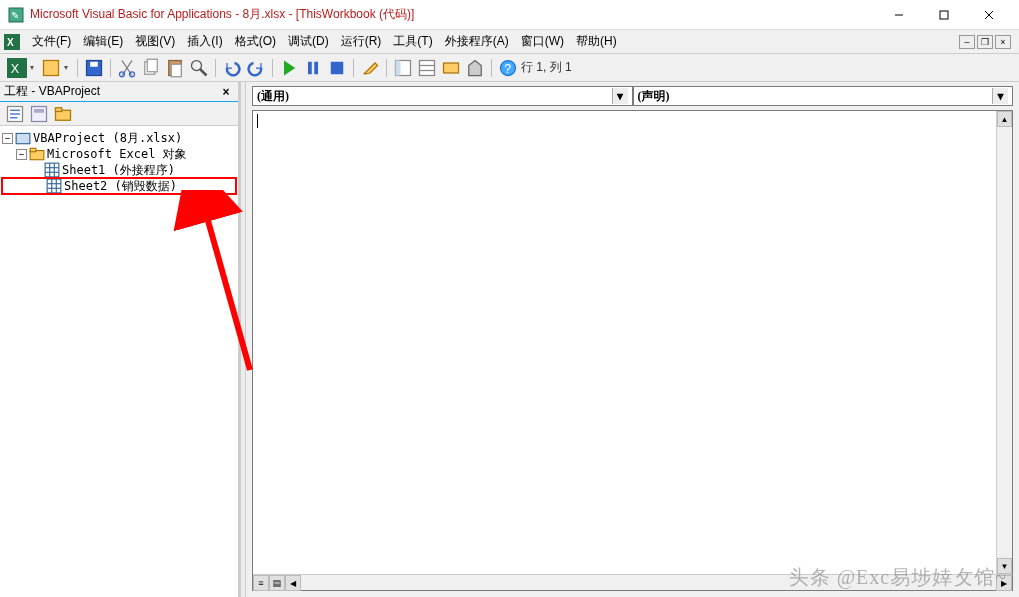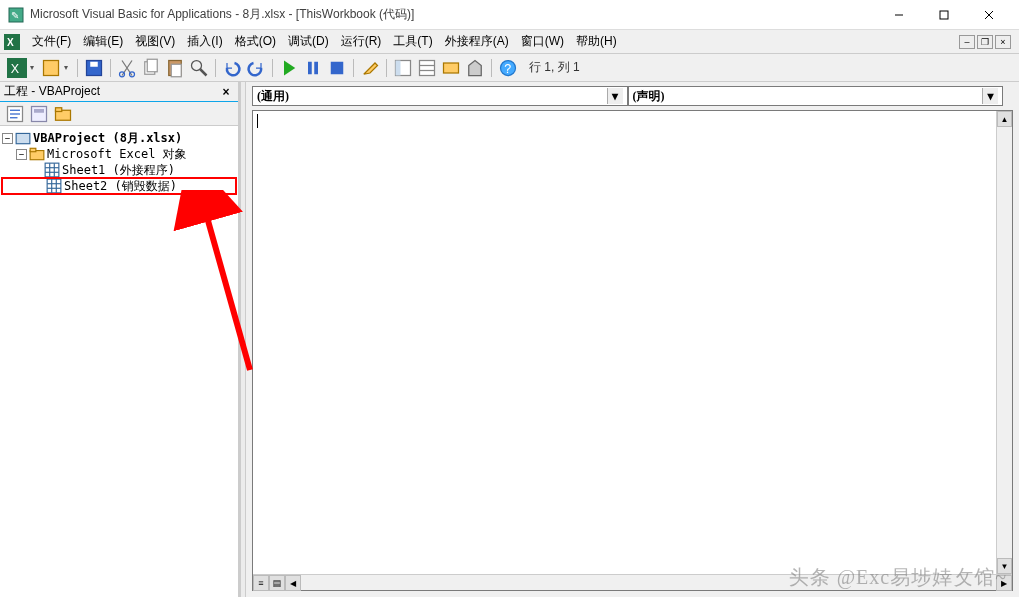--- a/index.html
+++ b/index.html
@@ -15,21 +15,21 @@
   }
   .titlebar {
     height: 30px;
     background: #fff;
     display: flex;
     align-items: center;
     padding: 0 8px;
     border-bottom: 1px solid #ddd;
   }
   .titlebar .ico { width: 16px; height: 16px; margin-right: 6px; }
-  .titlebar .title { flex: 1; color: #404040; font-size: 12px; }
+  .titlebar .title { flex: 1; color: #b91c1c; font-size: 12px; }
   .win-controls { display: flex; gap: 0; }
   .win-btn { width: 45px; height: 28px; display:flex; align-items:center; justify-content:center; color:#333; }
   .win-btn svg { width:10px; height:10px; }
   .menubar {
     height: 24px;
     background: #f0f0f0;
     display: flex;
     align-items: center;
     padding: 0 4px;
     border-bottom: 1px solid #ccc;
@@ -43,21 +43,21 @@
     background: #f0f0f0;
     display: flex;
     align-items: center;
     padding: 0 6px;
     border-bottom: 1px solid #ccc;
     gap: 2px;
   }
   .tbtn { width:22px; height:22px; display:flex; align-items:center; justify-content:center; border:1px solid transparent; }
   .tsep { width:1px; height:18px; background:#bbb; margin:0 3px;}
   .tdd { width:8px; font-size:8px; color:#555; display:flex; align-items:center;}
-  .status-txt { margin-left:8px; color:#333; }
+  .status-txt { margin-left:0; color:#333; }
   .main { display:flex; height: calc(597px - 30px - 24px - 28px); }
   .project-pane {
     width: 240px;
     border-right: 2px solid #ccc;
     display:flex; flex-direction:column;
     background:#fff;
   }
   .pane-title {
     height:20px; background:#f0f0f0; border-bottom:1px solid #0ea5e9;
     display:flex; align-items:center; padding:0 4px; font-size:12px;
@@ -69,24 +69,24 @@
   }
   .tree {
     flex:1; overflow:auto; padding:4px 2px; font-family:"SimSun","NSimSun",monospace; font-size:12px; line-height:16px;
     background:#fff;
   }
   .tn { white-space:nowrap; display:flex; align-items:center; height:16px; }
   .tn .pm { width:11px; height:11px; border:1px solid #888; display:inline-flex; align-items:center; justify-content:center; font-size:9px; line-height:9px; margin-right:2px; background:#fff;}
   .tn .sp { display:inline-block; }
   .tn .ni { width:16px; height:14px; margin-right:2px; display:inline-flex; align-items:center; justify-content:center;}
   .tn .lbl { }
-  .tn.bold .lbl { font-weight:bold; }
+  .tn.bold .lbl { font-weight:normal; }
   .tn.hl { outline:2px solid #ff0000; outline-offset:-1px; padding:0 2px; }
   .code-area { flex:1; display:flex; flex-direction:column; background:#f0f0f0; position:relative;}
-  .combo-row { height:26px; display:flex; gap:0; padding:4px 16px 0 6px; }
+  .combo-row { height:26px; display:flex; gap:0; padding:4px 6px 0 6px; }
   .combo { flex:1; height:20px; border:1px solid #7a7a7a; background:#fff; display:flex; align-items:center; padding:0 4px; font-family:"SimSun"; font-weight:bold;}
   .combo .ctxt{flex:1;}
   .combo .cdd { width:16px; height:16px; border-left:1px solid #aaa; display:flex; align-items:center; justify-content:center; background:#eee;}
   .editor-wrap { flex:1; margin:2px 6px 6px 6px; border:1px solid #7a7a7a; background:#fff; display:flex; flex-direction:column; position:relative;}
   .editor { flex:1; position:relative; font-family:Consolas,monospace; font-size:13px; padding:2px 4px;}
   .caret { display:inline-block; width:1px; height:14px; background:#000; vertical-align:text-bottom;}
   .scroll-v { position:absolute; right:0; top:0; bottom:16px; width:16px; background:#f0f0f0; border-left:1px solid #ccc;}
   .scroll-v .arr { height:16px; background:#e0e0e0; border:1px solid #bbb; display:flex; align-items:center; justify-content:center; font-size:8px;}
   .scroll-v .track{ position:absolute; top:16px; bottom:16px; left:0; right:0;}
   .scroll-v .arr.bot{position:absolute; bottom:0; left:0; right:0;}

